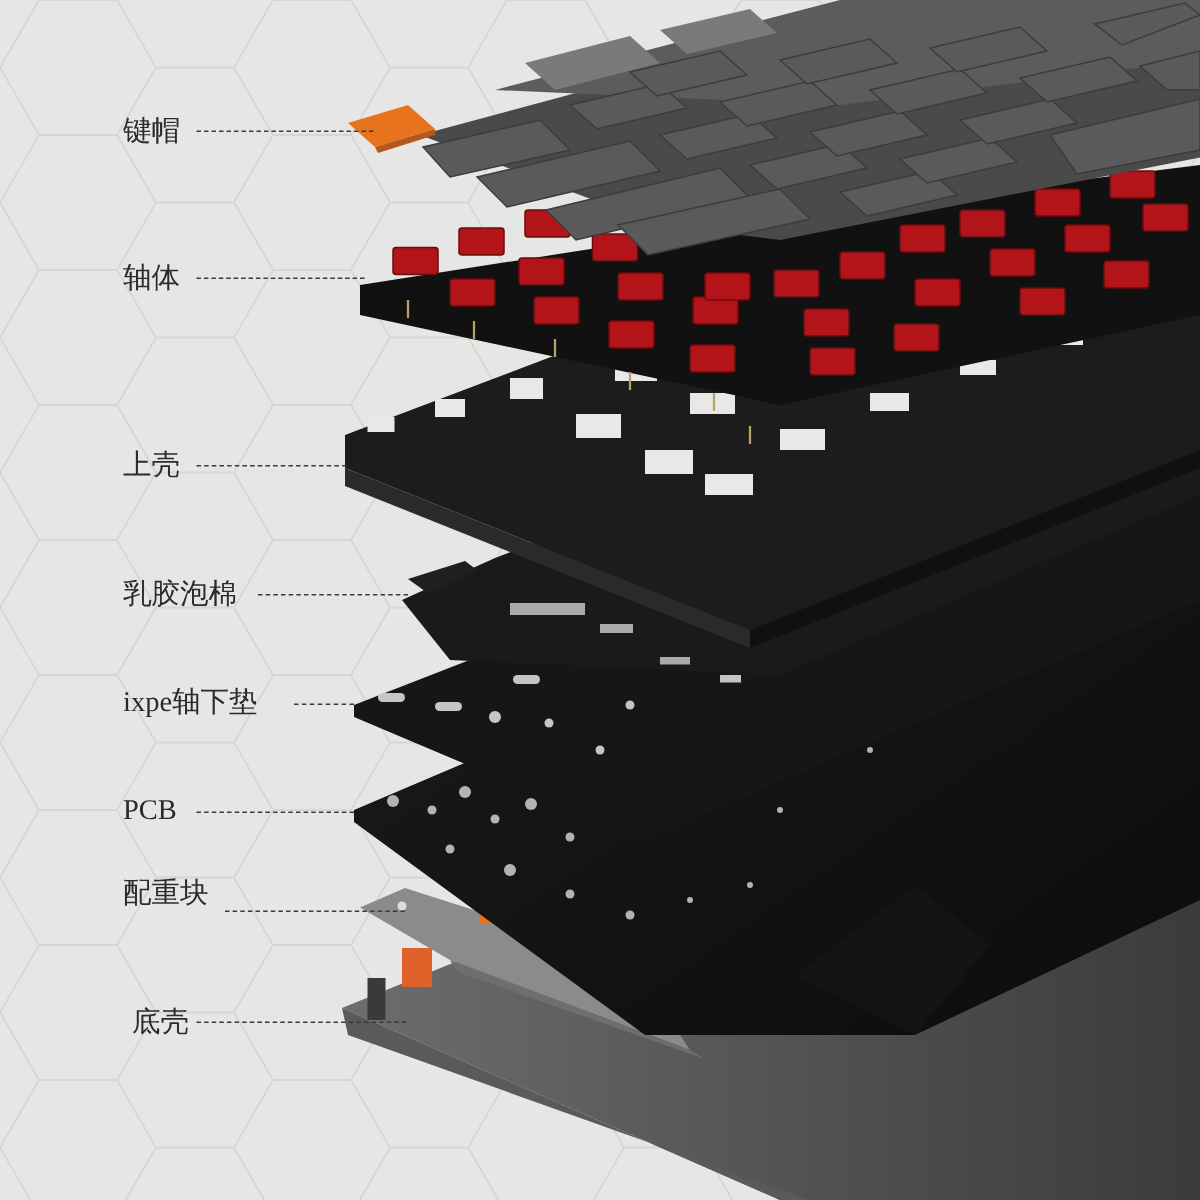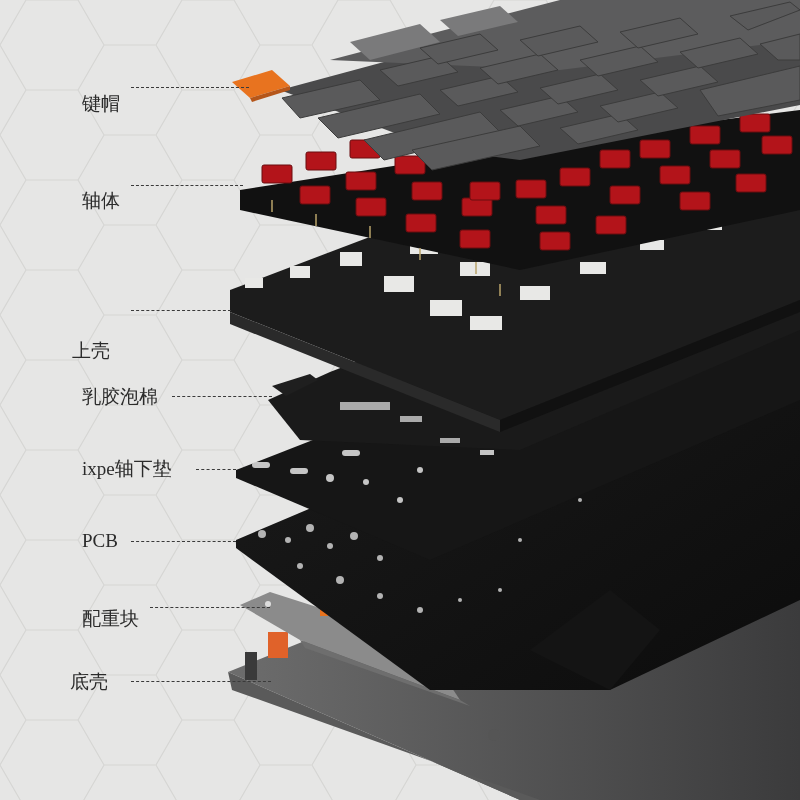--- a/index.html
+++ b/index.html
@@ -204,35 +204,35 @@
     </g>
     <g fill="#7a7a7b">
       <polygon points="350,42 420,24 440,42 370,60"></polygon>
       <polygon points="440,20 500,6 518,22 458,36"></polygon>
     </g>
     <polygon points="232,82 272,70 290,86 250,98" fill="#e8731f"></polygon>
     <polygon points="250,98 290,86 290,90 252,102" fill="#b5561a"></polygon>
   </g>
 </svg>
 
-<div class="label" style="left:82px; top:92px;">键帽</div>
+<div class="label" style="left:82px; top:76px;">键帽</div>
 <div class="leader" style="left:131px; top:87px; width:118px;"></div>
 
-<div class="label" style="left:82px; top:189px;">轴体</div>
+<div class="label" style="left:82px; top:174px;">轴体</div>
 <div class="leader" style="left:131px; top:185px; width:112px;"></div>
 
-<div class="label" style="left:72px; top:299px;margin-top:40px;">上壳</div>
+<div class="label" style="left:82px; top:299px;">上壳</div>
 <div class="leader" style="left:131px; top:310px; width:100px;"></div>
 
 <div class="label" style="left:82px; top:385px;">乳胶泡棉</div>
 <div class="leader" style="left:172px; top:396px; width:100px;"></div>
 
 <div class="label" style="left:82px; top:458px;font-family:Liberation Serif, serif;">ixpe轴下垫</div>
 <div class="leader" style="left:196px; top:469px; width:40px;"></div>
 
 <div class="label" style="left:82px; top:530px;font-family:Liberation Serif, serif;">PCB</div>
 <div class="leader" style="left:131px; top:541px; width:105px;"></div>
 
-<div class="label" style="left:82px; top:607px;">配重块</div>
+<div class="label" style="left:82px; top:584px;">配重块</div>
 <div class="leader" style="left:150px; top:607px; width:120px;"></div>
 
-<div class="label" style="left:70px; top:670px;">底壳</div>
+<div class="label" style="left:88px; top:670px;">底壳</div>
 <div class="leader" style="left:131px; top:681px; width:140px;"></div>
 
 </body></html>

